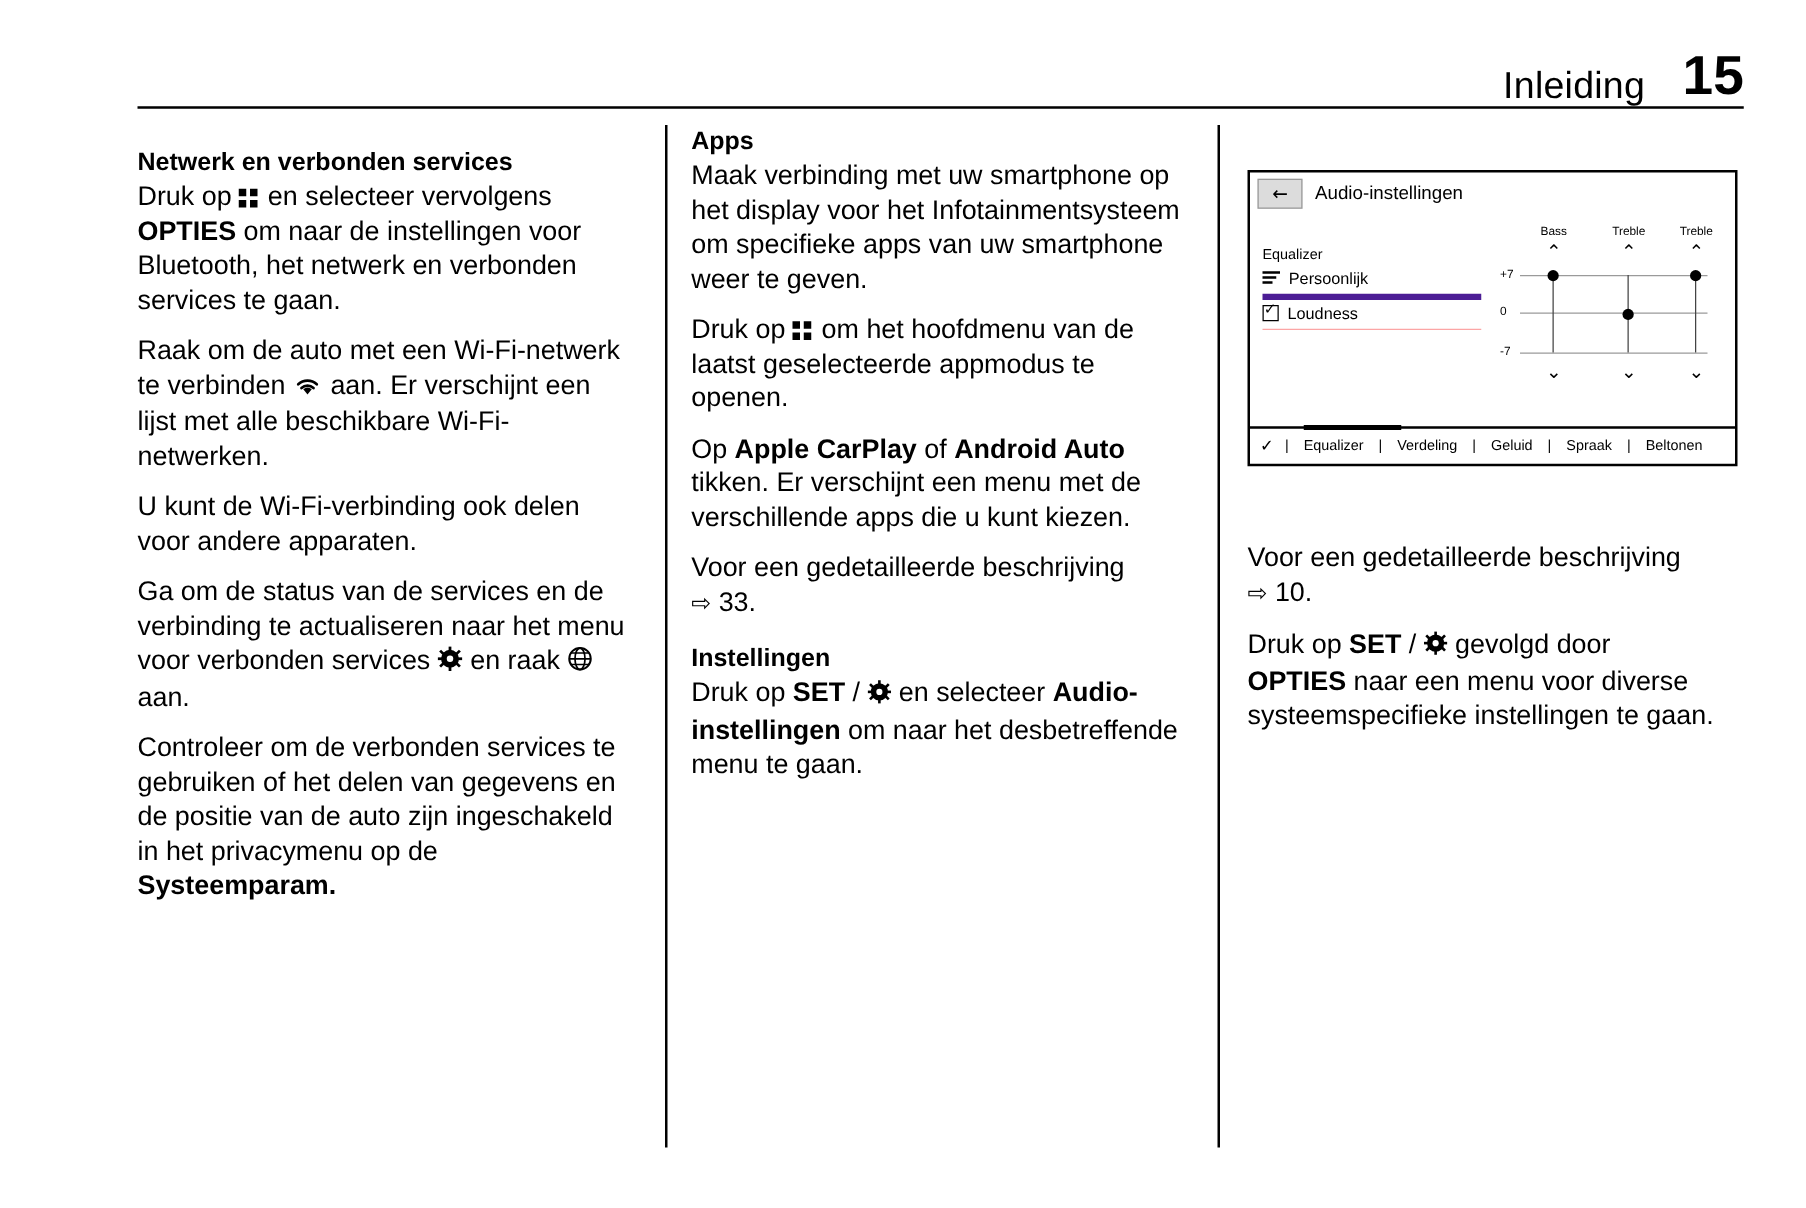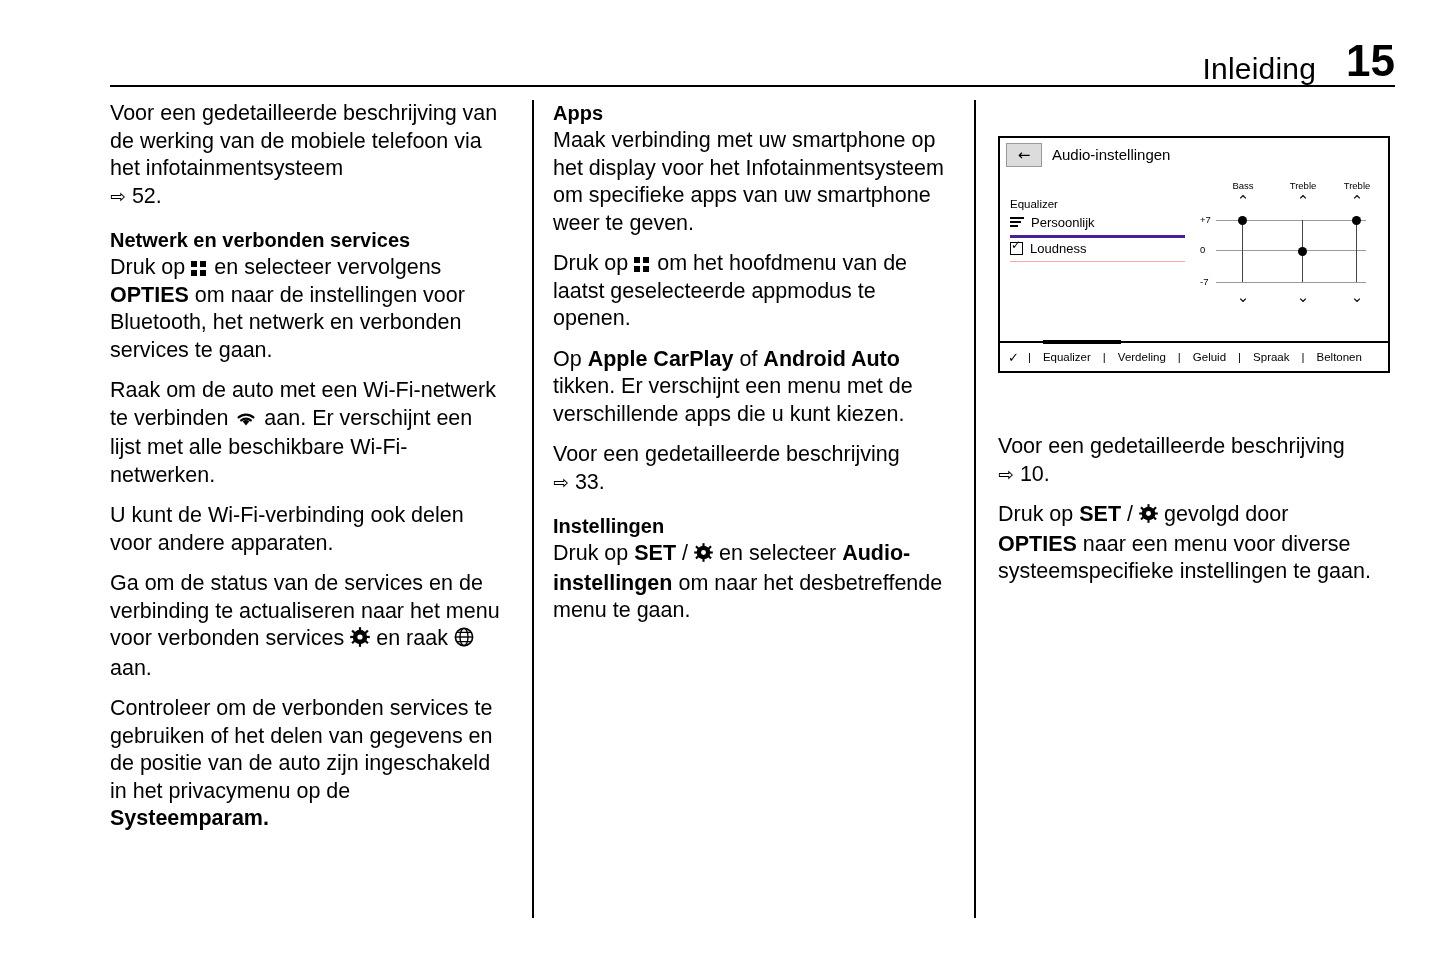--- a/index.html
+++ b/index.html
@@ -168,21 +168,21 @@
   .fig-eqlabel {
     font-size: 11.5px;
     margin-bottom: 2px;
   }
   .fig-row {
     display: flex;
     align-items: center;
     gap: 7px;
     font-size: 13px;
     padding: 3px 0 5px 0;
-    border-bottom: 3px solid #4c1d95;
+    border-bottom: 5px solid #4c1d95;
   }
   .fig-row.last { border-bottom: 1px solid #fca5a5; }
   .ic-list {
     display: inline-block;
     width: 14px;
     height: 11px;
     position: relative;
   }
   .ic-list i {
     position: absolute;
@@ -296,26 +296,20 @@
     </div>
   </div>
   <div class="header-rule"></div>
 
   <div class="columns">
 
     <div class="divider div1"></div>
     <div class="divider div2"></div>
 
     <div class="col col1">
-      <p class="body">
-        <span>Voor een gedetailleerde beschrijving van de werking van de mobiele telefoon via het infotainmentsysteem</span>
-        <br>
-        <span class="ref-arrow">⇨</span>
-        <span>52.</span>
-      </p>
 
       <h3 class="sub">Netwerk en verbonden services</h3>
 
       <p class="body">
         <span>Druk op</span>
         <span class="ic-grid"><i></i><i></i><i></i><i></i></span>
         <span>en selecteer vervolgens</span>
         <br>
         <span class="b">OPTIES</span>
         <span>om naar de instellingen voor Bluetooth, het netwerk en verbonden services te gaan.</span>

